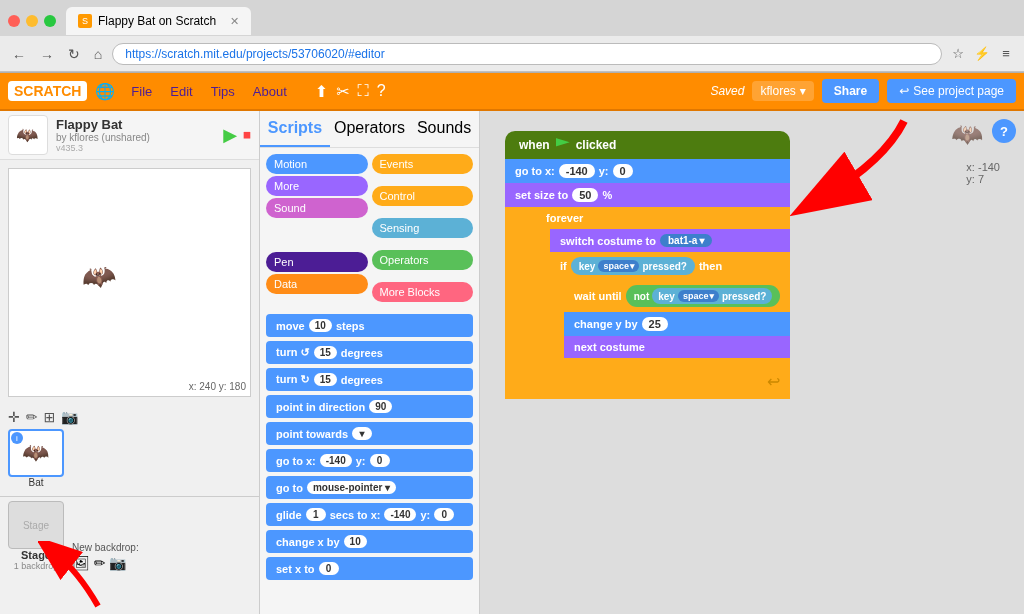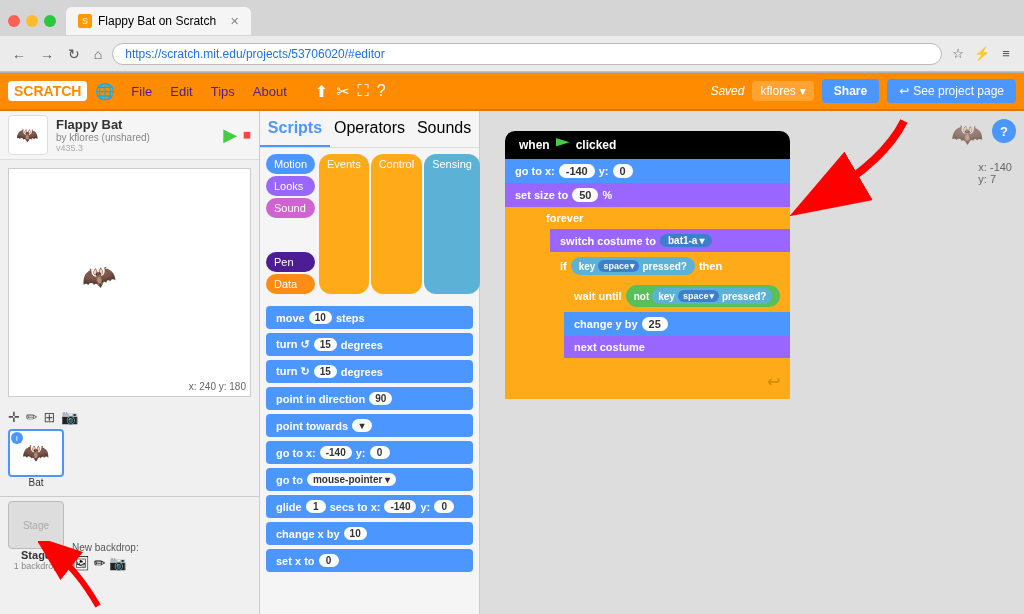--- a/index.html
+++ b/index.html
@@ -68,21 +68,21 @@
     .backdrop-tools { display: flex; gap: 4px; margin-top: 2px; }
 
     
     .blocks-panel { width: 220px; background: #f5f5f5; border-right: 1px solid #ccc; display: flex; flex-direction: column; }
     .blocks-tabs { display: flex; border-bottom: 1px solid #ddd; }
     .blocks-tab { flex: 1; padding: 8px 4px; text-align: center; font-size: 16px; cursor: pointer; border-bottom: 2px solid transparent; }
     .blocks-tab.active { border-bottom: 2px solid #4c97ff; color: #4c97ff; font-weight: bold; }
 
     .blocks-categories { display: flex; padding: 6px; gap: 4px; }
     .cat-left { display: flex; flex-direction: column; gap: 2px; flex: 1; }
-    .cat-right { display: flex; flex-direction: row; gap: 2px; flex: 1; }
+    .cat-right { display: flex; flex-direction: column; gap: 12px; flex: 1; }
     .cat-item { padding: 4px 8px; border-radius: 12px; font-size: 11px; cursor: pointer; color: white; font-weight: normal; }
     .cat-motion { background: #4c97ff; }
     .cat-looks { background: #9966ff; }
     .cat-sound { background: #cf63cf; }
     .cat-pen { background: #4c1d95; margin-top: 32px; }
     .cat-data { background: #ff8c17; }
     .cat-events { background: #ffab19; }
     .cat-control { background: #ffab19; }
     .cat-sensing { background: #5cb1d6; }
     .cat-operators { background: #59c059; }
@@ -239,21 +239,21 @@
   <div class="blocks-panel">
     <div class="blocks-tabs">
       <div class="blocks-tab active">Scripts</div>
       <div class="blocks-tab">Operators</div>
       <div class="blocks-tab">Sounds</div>
     </div>
 
     <div class="blocks-categories">
       <div class="cat-left">
         <div class="cat-item cat-motion">Motion</div>
-        <div class="cat-item cat-looks">Looks</div>
+        <div class="cat-item cat-looks">More</div>
         <div class="cat-item cat-sound">Sound</div>
         <div class="cat-item cat-pen">Pen</div>
         <div class="cat-item cat-data">Data</div>
       </div>
       <div class="cat-right">
         <div class="cat-item cat-events">Events</div>
         <div class="cat-item cat-control">Control</div>
         <div class="cat-item cat-sensing">Sensing</div>
         <div class="cat-item cat-operators">Operators</div>
         <div class="cat-item cat-more">More Blocks</div>
@@ -309,21 +309,21 @@
       <div class="block block-blue">
         <span>set x to</span>
         <span class="block-value">0</span>
       </div>
     </div>
   </div>
 
   <div class="scripts-area">
     <div class="question-btn">?</div>
 
-    <div style="position:absolute;top:50px;right:12px;font-size:11px;color:#666;">
+    <div style="position:absolute;top:50px;right:24px;font-size:11px;color:#666;">
       <div>x: -140</div>
       <div>y: 7</div>
     </div>
 
     <div style="position:absolute;top:8px;right:40px;">
       <span style="font-size:26px;opacity:0.7;">🦇</span>
     </div>
 
     <div style="position:absolute;top:0px;right:100px;">
       <svg width="200" height="130">
@@ -331,21 +331,21 @@
           <marker id="arrowhead" markerWidth="10" markerHeight="7" refX="5" refY="3.5" orient="auto">
             <polygon points="0 0, 10 3.5, 0 7" fill="red"></polygon>
           </marker>
         </defs>
         <path d="M180,10 Q160,50 100,85" stroke="red" stroke-width="8" fill="none" marker-end="url(#arrowhead)"></path>
       </svg>
     </div>
 
     <div class="script-stack" style="left:25px;top:20px;">
 
-      <div style="background:#000000;border-radius:10px 10px 0 0;padding:7px 14px;display:flex;align-items:center;gap:6px;font-size:12px;color:white;font-weight:bold;">
+      <div style="background:#4d7c0f;border-radius:10px 10px 0 0;padding:7px 14px;display:flex;align-items:center;gap:6px;font-size:12px;color:white;font-weight:bold;">
         <span>when</span>
         <span style="display:inline-block;width:14px;height:14px;background:#4c4;clip-path:polygon(0 0,100% 30%,0 60%);"></span>
         <span>clicked</span>
       </div>
 
       <div style="background:#4c97ff;padding:5px 10px;display:flex;align-items:center;gap:4px;font-size:11px;color:white;font-weight:bold;">
         <span>go to x:</span>
         <span style="background:white;color:#333;border-radius:10px;padding:1px 7px;">-140</span>
         <span>y:</span>
         <span style="background:white;color:#333;border-radius:10px;padding:1px 7px;">0</span>

